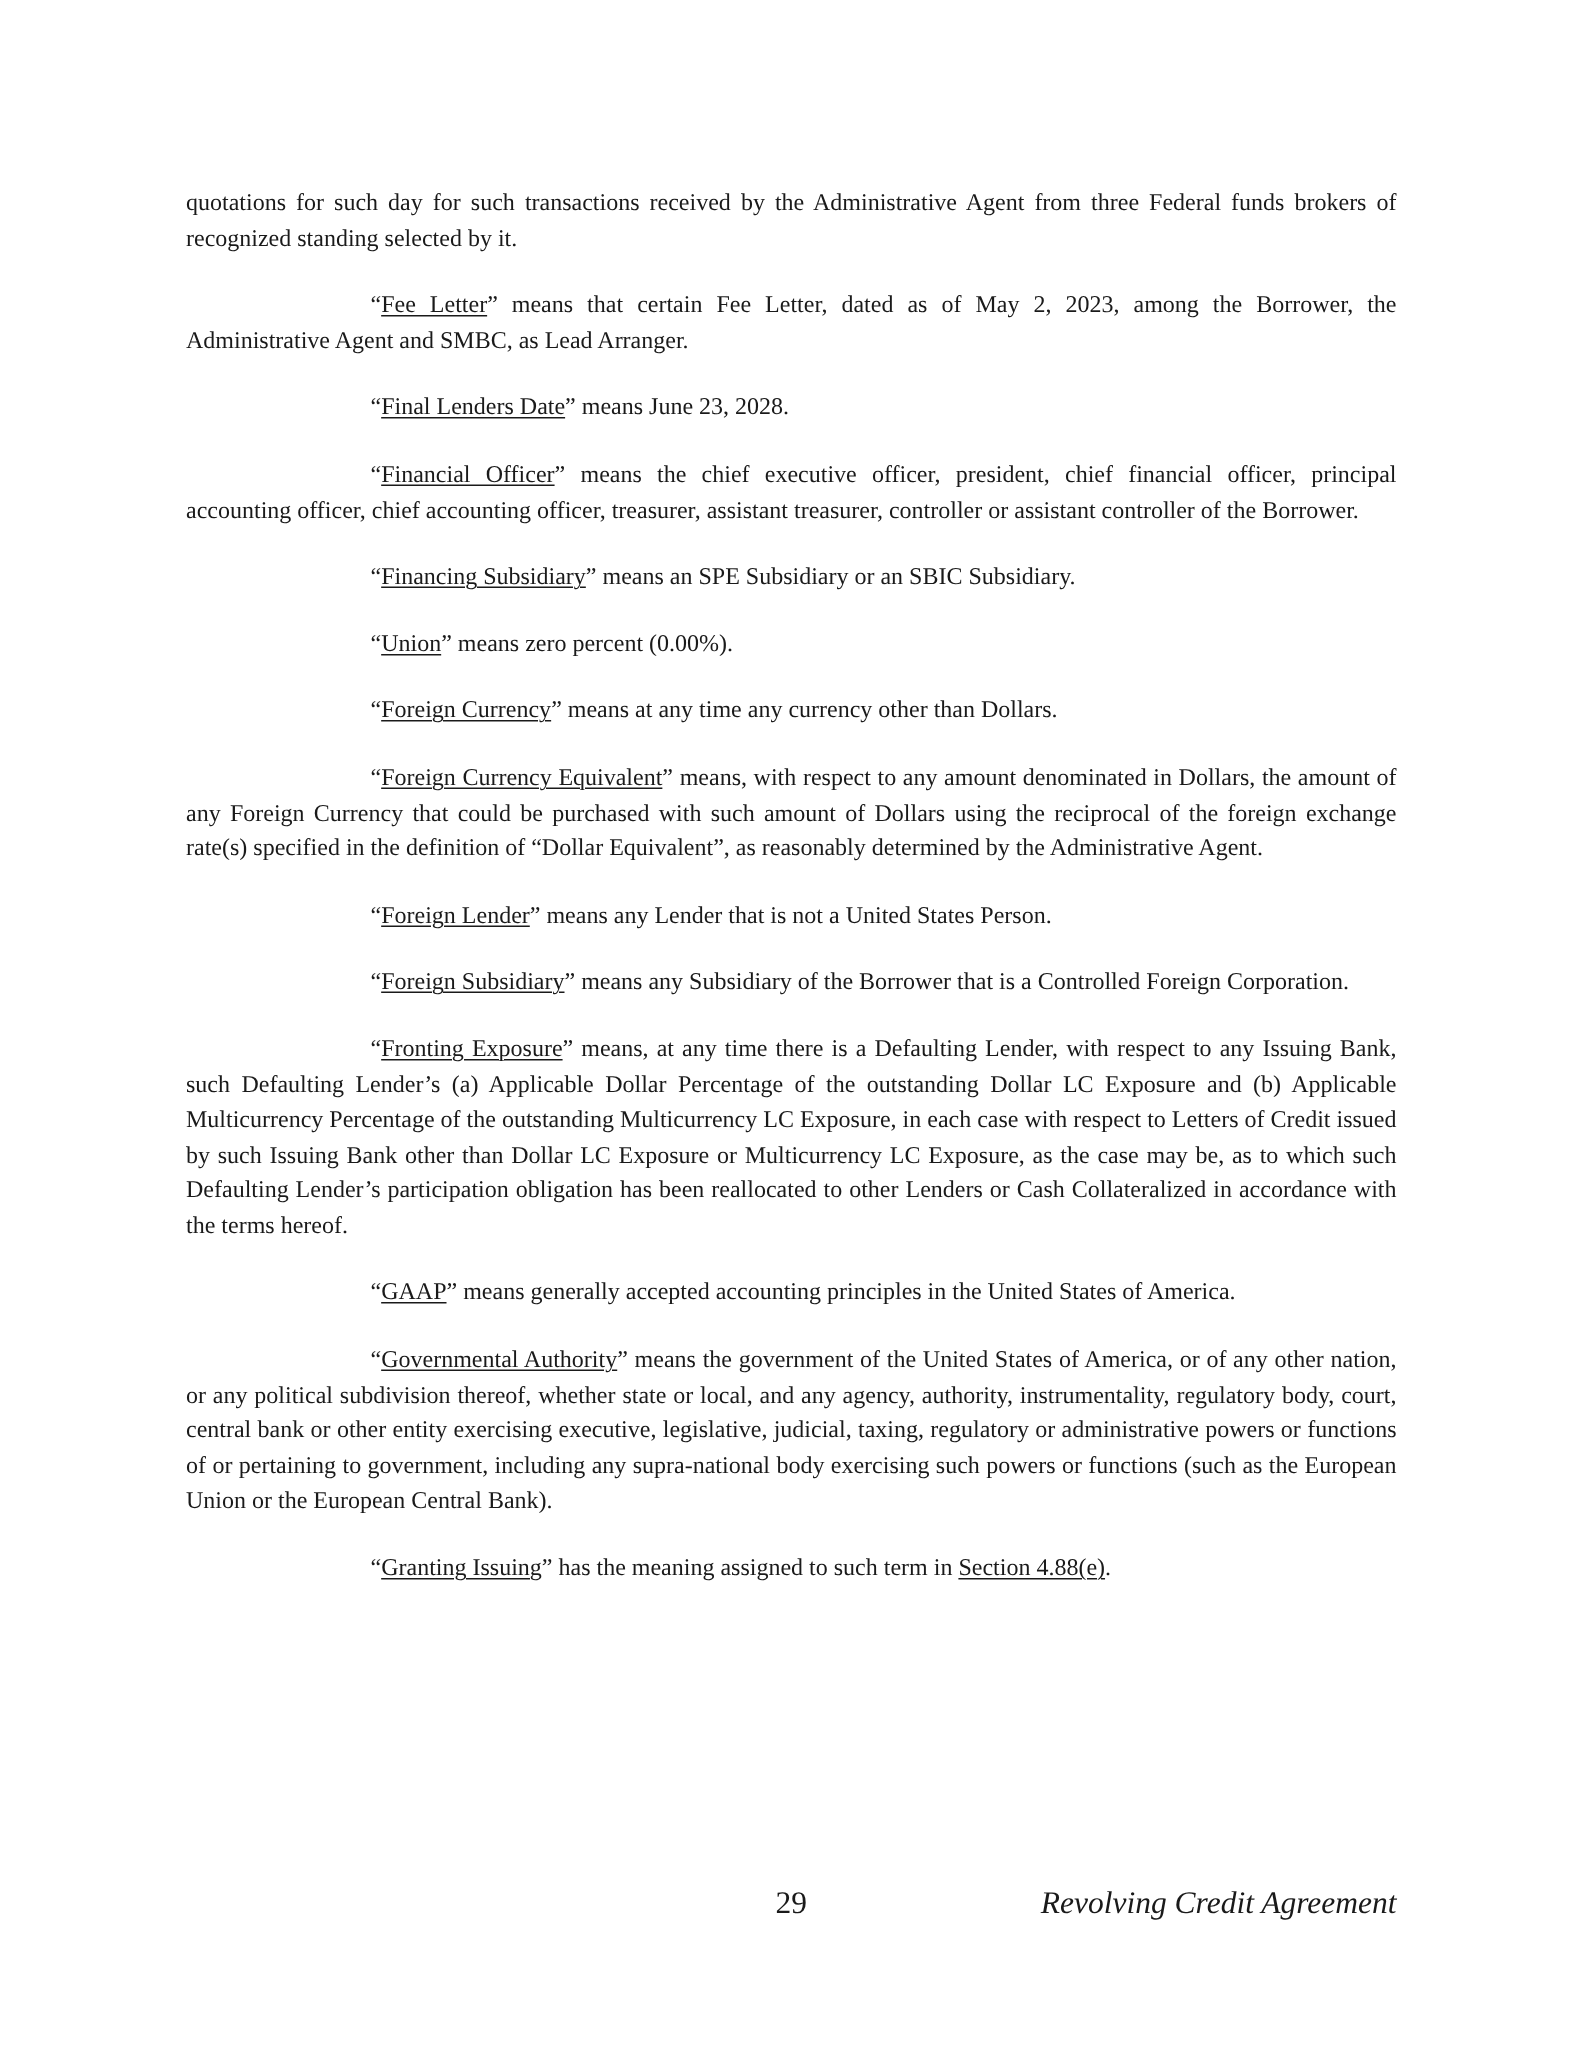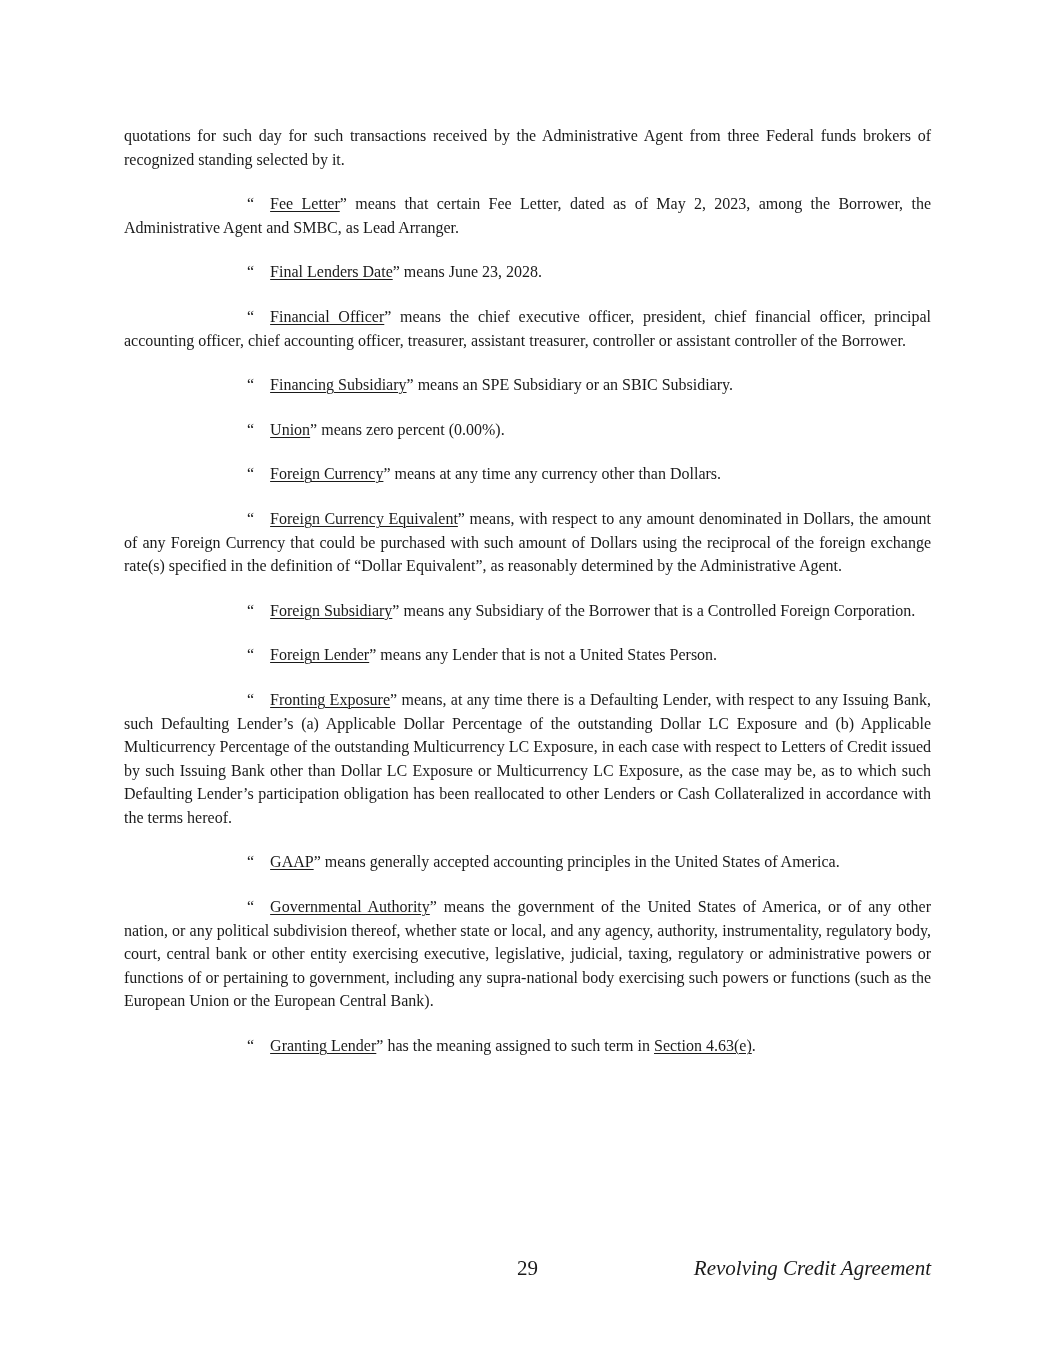--- a/index.html
+++ b/index.html
@@ -11,21 +11,21 @@
   .page {
     position: absolute; left: 124px; top: 124px; width: 807px;
     font-size: 16px; line-height: 23.6px;
   }
   .para {
     margin: 0 0 21px 0;
     text-align: justify;
     text-align-last: left;
   }
   .para.indent { text-indent: 123px; }
-  .term { text-decoration: underline; text-underline-offset: 2px; text-decoration-thickness: 1px; margin-left: 16px; }
+  .term { text-decoration: underline; text-underline-offset: 2px; text-decoration-thickness: 1px; }
   .ref { text-decoration: underline; text-underline-offset: 2px; text-decoration-thickness: 1px; }
   .footer {
     position: absolute; top: 1256px; left: 124px; width: 807px; height: 26px;
     font-size: 21px; line-height: 24px;
   }
   .page-num { position: absolute; left: 393px; top: 0; }
   .doc-title { position: absolute; right: 0; top: 0; font-style: italic; }
 </style>
 </head>
 <body>
@@ -40,29 +40,29 @@
   <p class="para indent"><span>“</span><span class="term">Financial Officer</span><span>” means the chief executive officer, president, chief financial officer, principal accounting officer, chief accounting officer, treasurer, assistant treasurer, controller or assistant controller of the Borrower.</span></p>
 
   <p class="para indent"><span>“</span><span class="term">Financing Subsidiary</span><span>” means an SPE Subsidiary or an SBIC Subsidiary.</span></p>
 
   <p class="para indent"><span>“</span><span class="term">Union</span><span>” means zero percent (0.00%).</span></p>
 
   <p class="para indent"><span>“</span><span class="term">Foreign Currency</span><span>” means at any time any currency other than Dollars.</span></p>
 
   <p class="para indent"><span>“</span><span class="term">Foreign Currency Equivalent</span><span>” means, with respect to any amount denominated in Dollars, the amount of any Foreign Currency that could be purchased with such amount of Dollars using the reciprocal of the foreign exchange rate(s) specified in the definition of “Dollar Equivalent”, as reasonably determined by the Administrative Agent.</span></p>
 
+  <p class="para indent"><span>“</span><span class="term">Foreign Lender</span><span>” means any Lender that is not a United States Person.</span></p>
+
   <p class="para indent"><span>“</span><span class="term">Foreign Subsidiary</span><span>” means any Subsidiary of the Borrower that is a Controlled Foreign Corporation.</span></p>
-
-  <p class="para indent"><span>“</span><span class="term">Foreign Lender</span><span>” means any Lender that is not a United States Person.</span></p>
 
   <p class="para indent"><span>“</span><span class="term">Fronting Exposure</span><span>” means, at any time there is a Defaulting Lender, with respect to any Issuing Bank, such Defaulting Lender’s (a) Applicable Dollar Percentage of the outstanding Dollar LC Exposure and (b) Applicable Multicurrency Percentage of the outstanding Multicurrency LC Exposure, in each case with respect to Letters of Credit issued by such Issuing Bank other than Dollar LC Exposure or Multicurrency LC Exposure, as the case may be, as to which such Defaulting Lender’s participation obligation has been reallocated to other Lenders or Cash Collateralized in accordance with the terms hereof.</span></p>
 
   <p class="para indent"><span>“</span><span class="term">GAAP</span><span>” means generally accepted accounting principles in the United States of America.</span></p>
 
   <p class="para indent"><span>“</span><span class="term">Governmental Authority</span><span>” means the government of the United States of America, or of any other nation, or any political subdivision thereof, whether state or local, and any agency, authority, instrumentality, regulatory body, court, central bank or other entity exercising executive, legislative, judicial, taxing, regulatory or administrative powers or functions of or pertaining to government, including any supra-national body exercising such powers or functions (such as the European Union or the European Central Bank).</span></p>
 
-  <p class="para indent"><span>“</span><span class="term">Granting Lender</span><span>” has the meaning assigned to such term in </span><span class="ref">Section 4.63(e)</span><span>.</span></p>
+  <p class="para indent"><span>“</span><span class="term">Granting Issuing</span><span>” has the meaning assigned to such term in </span><span class="ref">Section 4.88(e)</span><span>.</span></p>
 </div>
 
 <div class="footer">
   <span class="page-num">29</span>
   <span class="doc-title">Revolving Credit Agreement</span>
 </div>
 
 </body></html>

